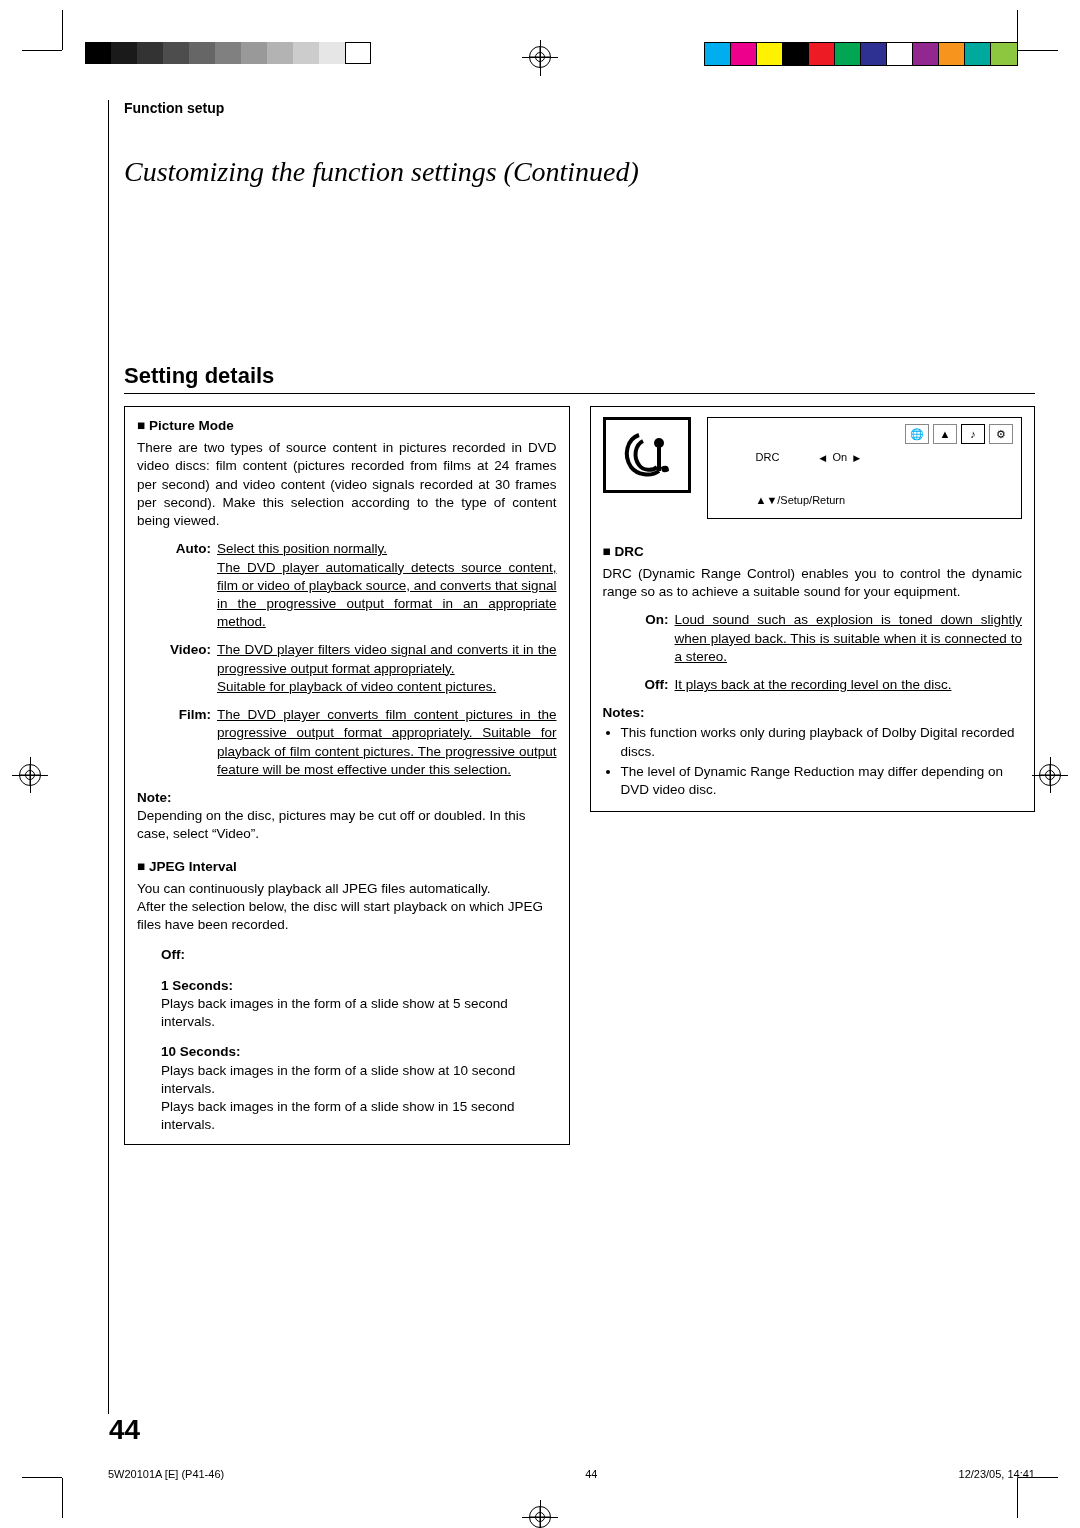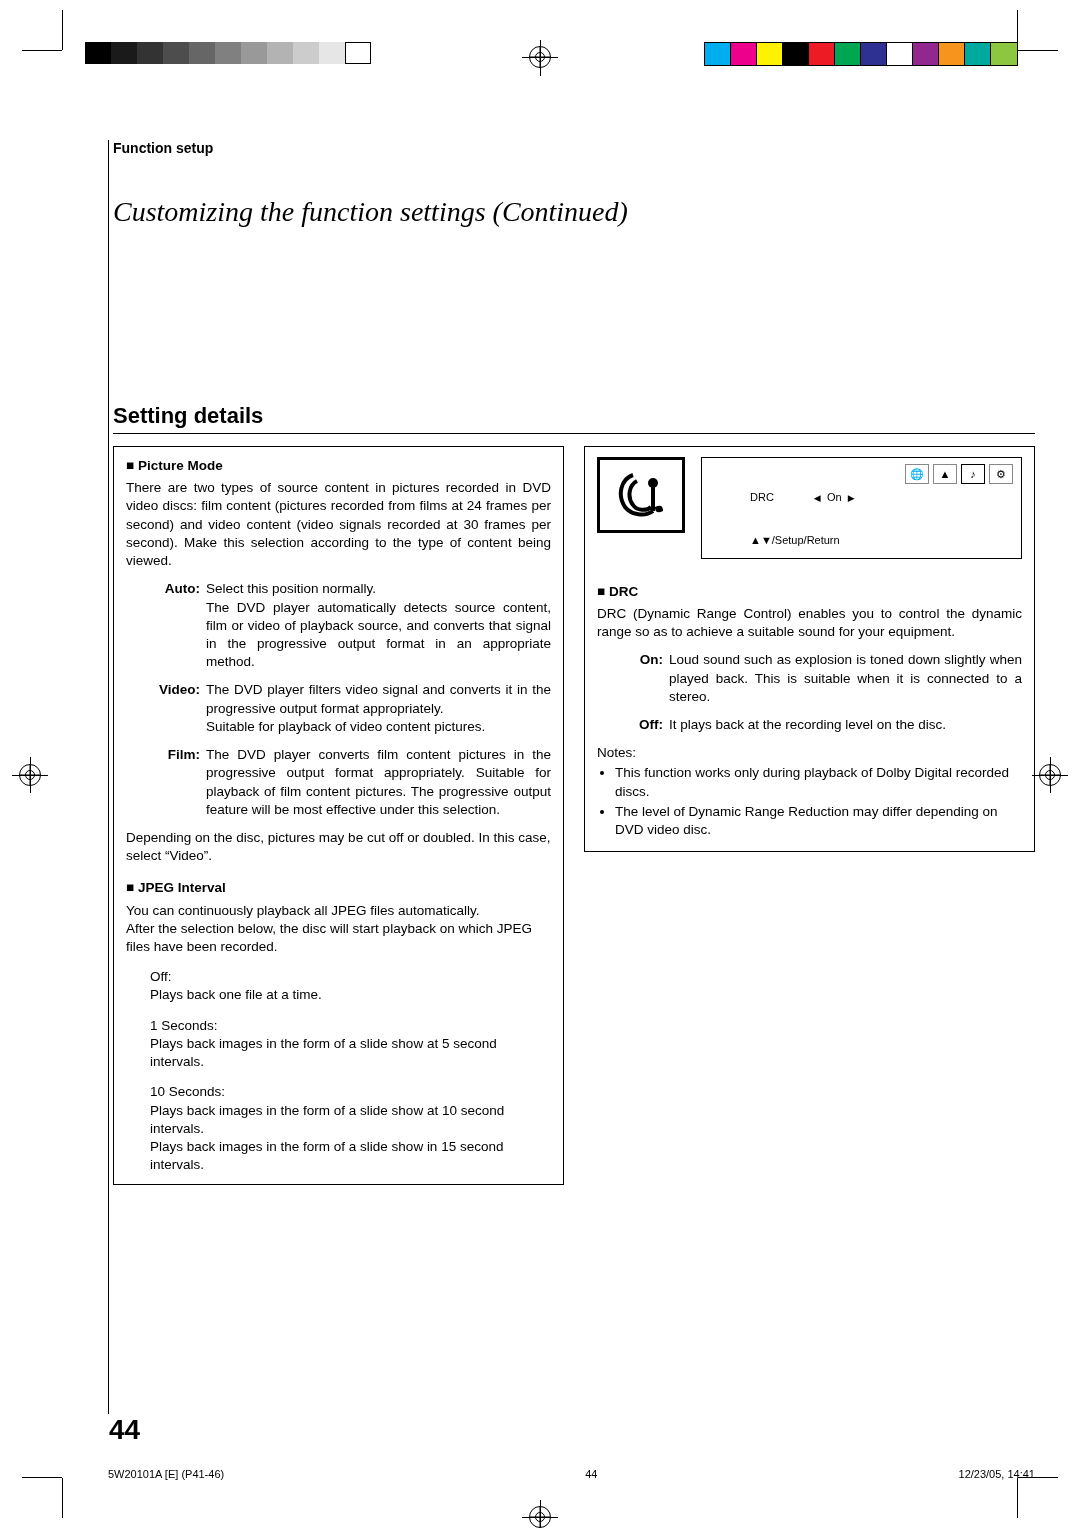--- a/index.html
+++ b/index.html
@@ -60,23 +60,22 @@
   }
   .graybar div { border-right: none; }
   
   .content {
     position: absolute;
     left: 108px;
     right: 45px;
     top: 100px;
     bottom: 90px;
     border-left: 1px solid #000;
-    padding-left: 4px;
+    padding-left: 15px;
     box-sizing: border-box;
-    margin-top: 40px;
   }
   .section-header {
     font-weight: bold;
     font-size: 14px;
     margin-bottom: 10px;
   }
   .page-title {
     font-family: Georgia, 'Times New Roman', serif;
     font-style: italic;
     font-size: 28px;
@@ -114,22 +113,22 @@
     display: flex;
     margin-bottom: 10px;
     text-align: justify;
   }
   .opt-label {
     font-weight: bold;
     min-width: 54px;
     text-align: right;
     padding-right: 6px;
   }
-  .opt-body { flex: 1; }
-  .note-label { font-weight: normal; margin-top: 6px; }
+  .opt-body { flex: 1; text-decoration: underline; }
+  .note-label { font-weight: bold; margin-top: 6px; }
   .indent { margin-left: 24px; }
   .notes ul { margin: 2px 0 0 0; padding-left: 18px; }
   .notes li { margin-bottom: 2px; }
   
   .screen-block {
     display:flex;
     gap: 16px;
     align-items:flex-start;
     margin-bottom: 24px;
   }
@@ -278,29 +277,29 @@
             <div class="opt-row">
               <div class="opt-label">Video:</div>
               <div class="opt-body" style="white-space:pre-line">The DVD player filters video signal and converts it in the progressive output format appropriately.
 Suitable for playback of video content pictures.</div>
             </div>
             <div class="opt-row">
               <div class="opt-label">Film:</div>
               <div class="opt-body">The DVD player converts film content pictures in the progressive output format appropriately. Suitable for playback of film content pictures. The progressive output feature will be most effective under this selection.</div>
             </div>
           </div>
+          <div class="note-label">Note:</div>
           <div>Depending on the disc, pictures may be cut off or doubled. In this case, select “Video”.</div>
 
           <div class="item-title" style="margin-top:14px">■ <span>JPEG Interval</span></div>
           <div style="white-space:pre-line">You can continuously playback all JPEG files automatically.
 After the selection below, the disc will start playback on which JPEG files have been recorded.</div>
 
           <div class="indent" style="margin-top:12px">
             <div class="note-label">Off:</div>
-            <div>Plays back one file at a time.</div>
             <div class="note-label" style="margin-top:12px">1 Seconds:</div>
             <div>Plays back images in the form of a slide show at 5 second intervals.</div>
             <div class="note-label" style="margin-top:12px">10 Seconds:</div>
             <div>Plays back images in the form of a slide show at 10 second intervals.</div>
             <div>Plays back images in the form of a slide show in 15 second intervals.</div>
           </div>
         </div>
       </div>
 
       <div class="col">

